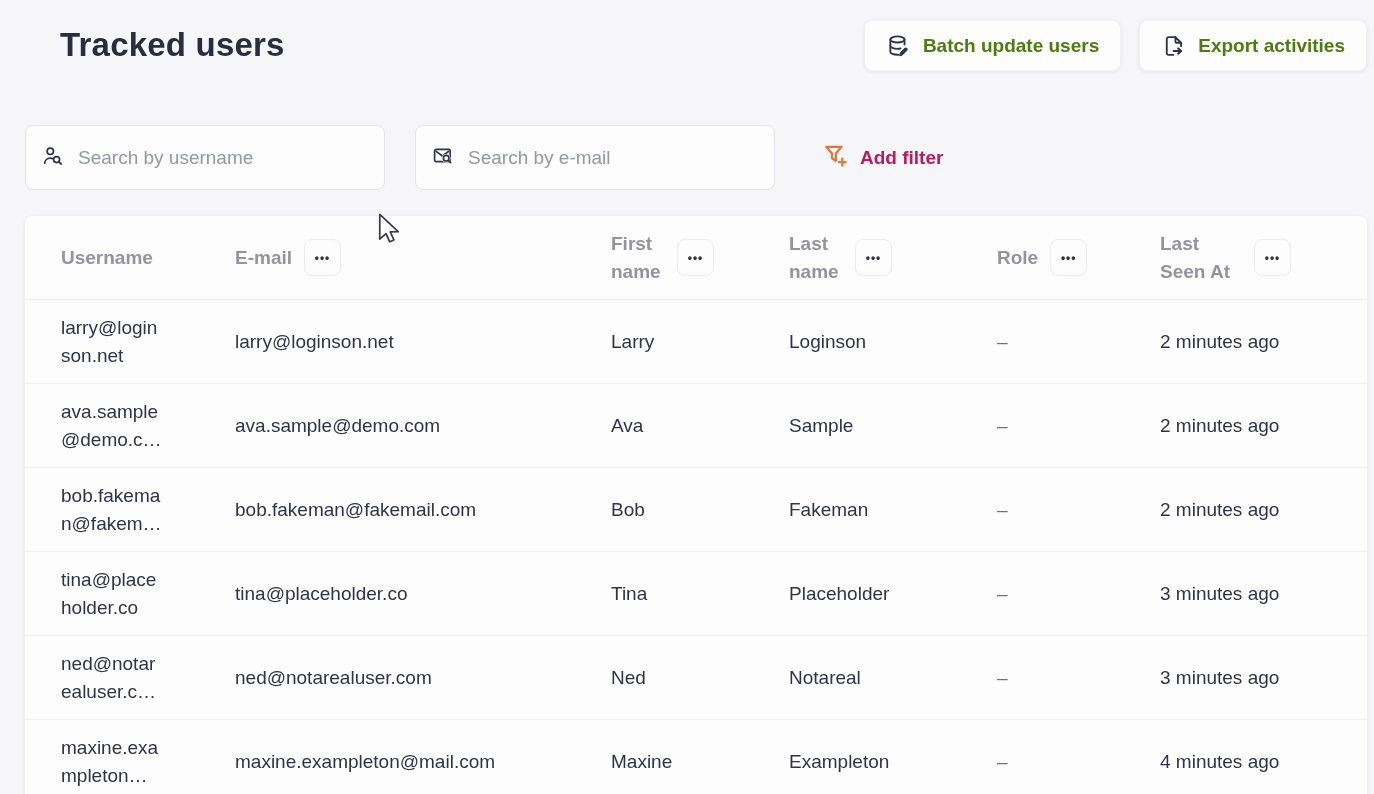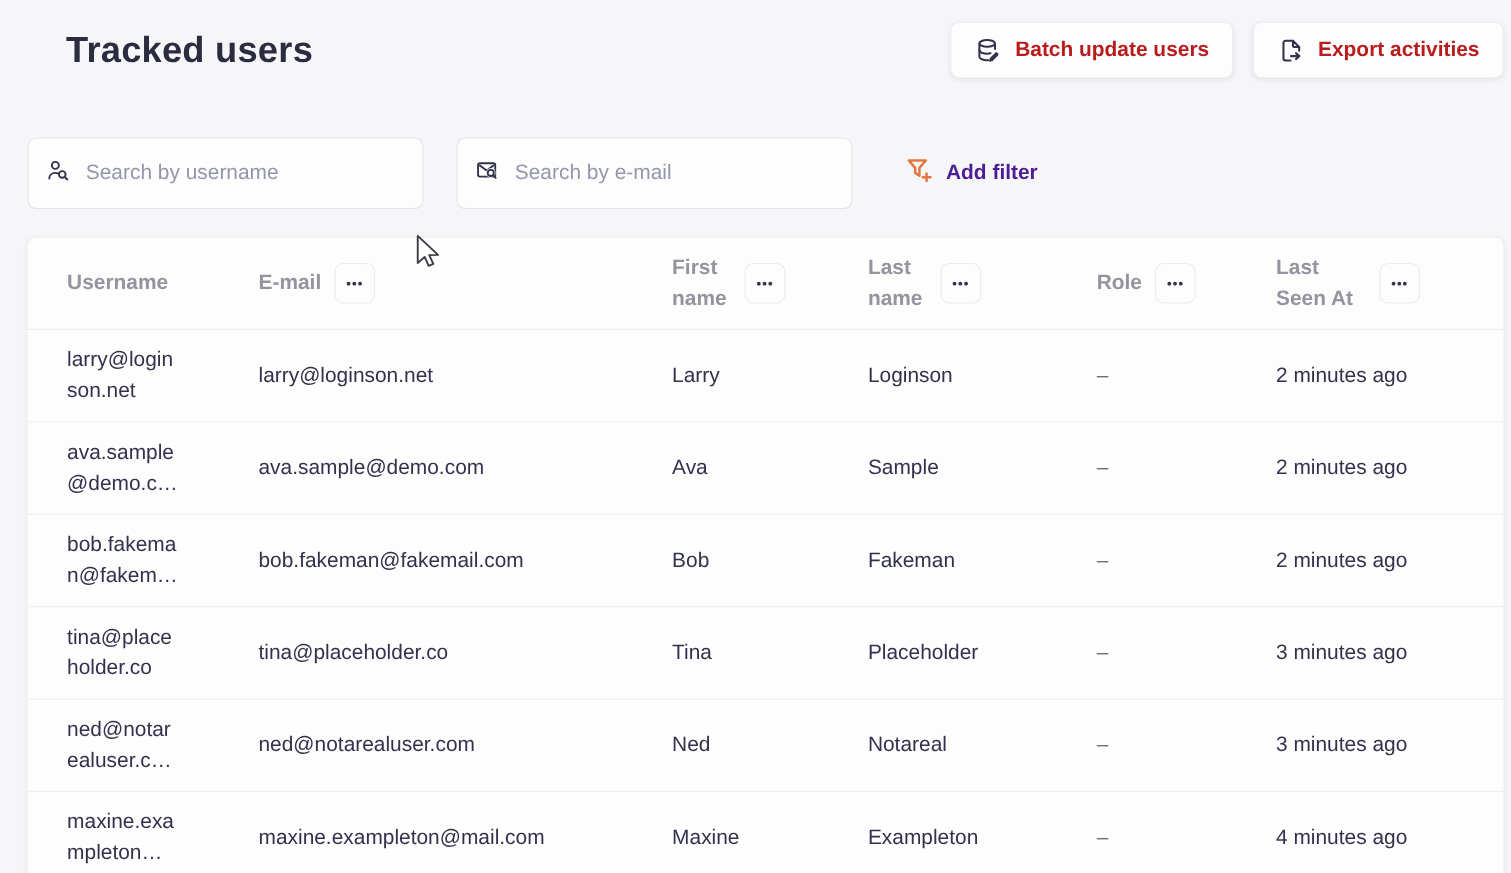--- a/index.html
+++ b/index.html
@@ -14,42 +14,42 @@
 
   
   .page-header { display: flex; align-items: flex-start; justify-content: space-between; }
   .page-title { font-size: 33px; font-weight: 700; color: #2c2c3f; letter-spacing: .2px; padding-top: 6px; margin-left: 35px; }
   .header-actions { display: flex; gap: 18px; }
   .btn {
     display: flex; align-items: center; gap: 13px;
     height: 51px; padding: 0 21px;
     background: #fdfdfd; border: 1px solid #f0f0f4; border-radius: 8px;
     box-shadow: 0 1px 4px rgba(33,33,52,.08);
-    font-family: inherit; font-size: 19px; font-weight: 700; color: #b91c1c;
+    font-family: inherit; font-size: 19px; font-weight: 700; color: #4d7c0f;
     cursor: pointer;
   }
   .btn .icon { display: flex; align-items: center; }
 
   
   .filter-bar { margin-top: 54px; display: flex; align-items: center; }
   .search-box {
     display: flex; align-items: center; gap: 14px;
     width: 360px; height: 65px; padding: 0 16px;
     background: #fdfdfd; border: 1px solid #e3e3ea; border-radius: 8px;
   }
   .search-box + .search-box { margin-left: 30px; }
   .search-box input {
     border: none; outline: none; background: transparent; flex: 1;
     font-family: inherit; font-size: 19px; color: #32324d;
   }
   .search-box input::placeholder { color: #9496a9; }
   .add-filter {
     display: flex; align-items: center; gap: 12px;
     margin-left: 48px; background: transparent; border: none; cursor: pointer;
-    font-family: inherit; font-size: 19px; font-weight: 700; color: #4c1d95;
+    font-family: inherit; font-size: 19px; font-weight: 700; color: #be185d;
   }
 
   
   .card {
     margin-top: 26px; background: #fdfdfd;
     border-radius: 8px 8px 0 0;
     box-shadow: 0 1px 4px rgba(33,33,52,.08);
     height: 600px; overflow: hidden;
   }
   .trow {

